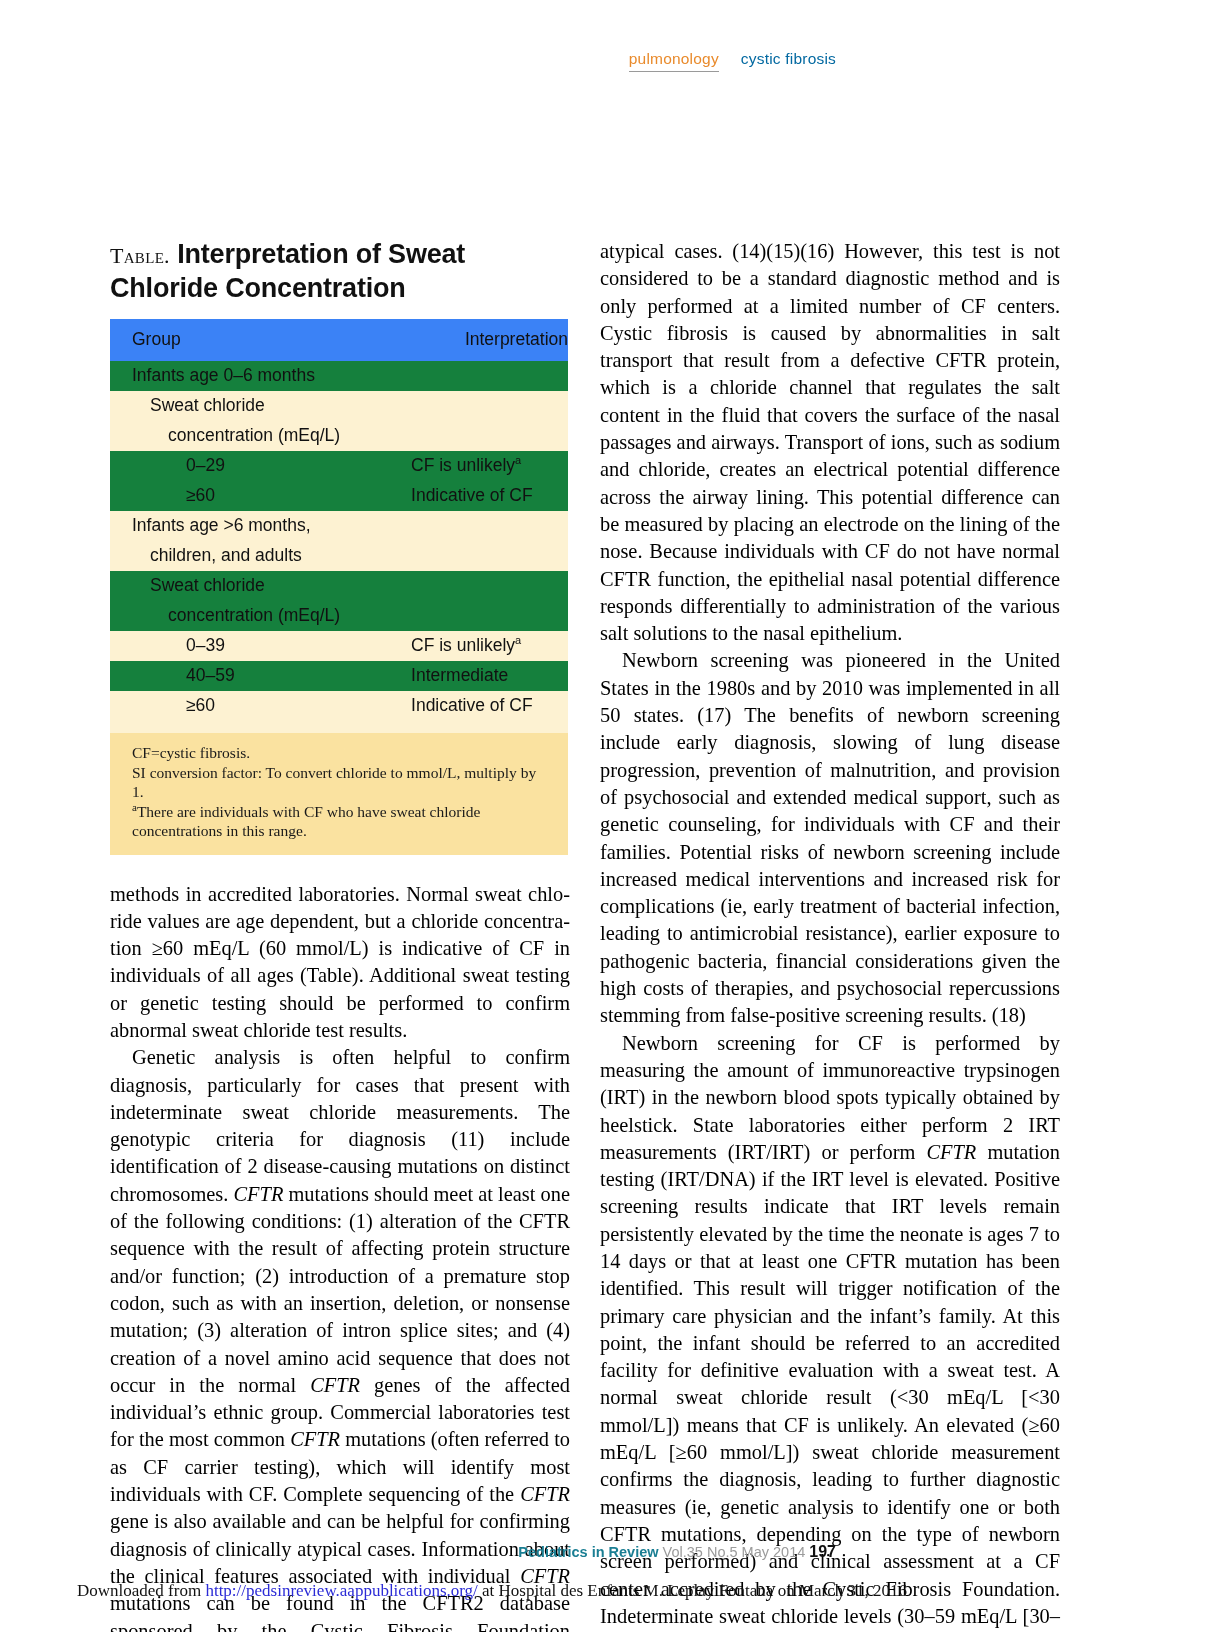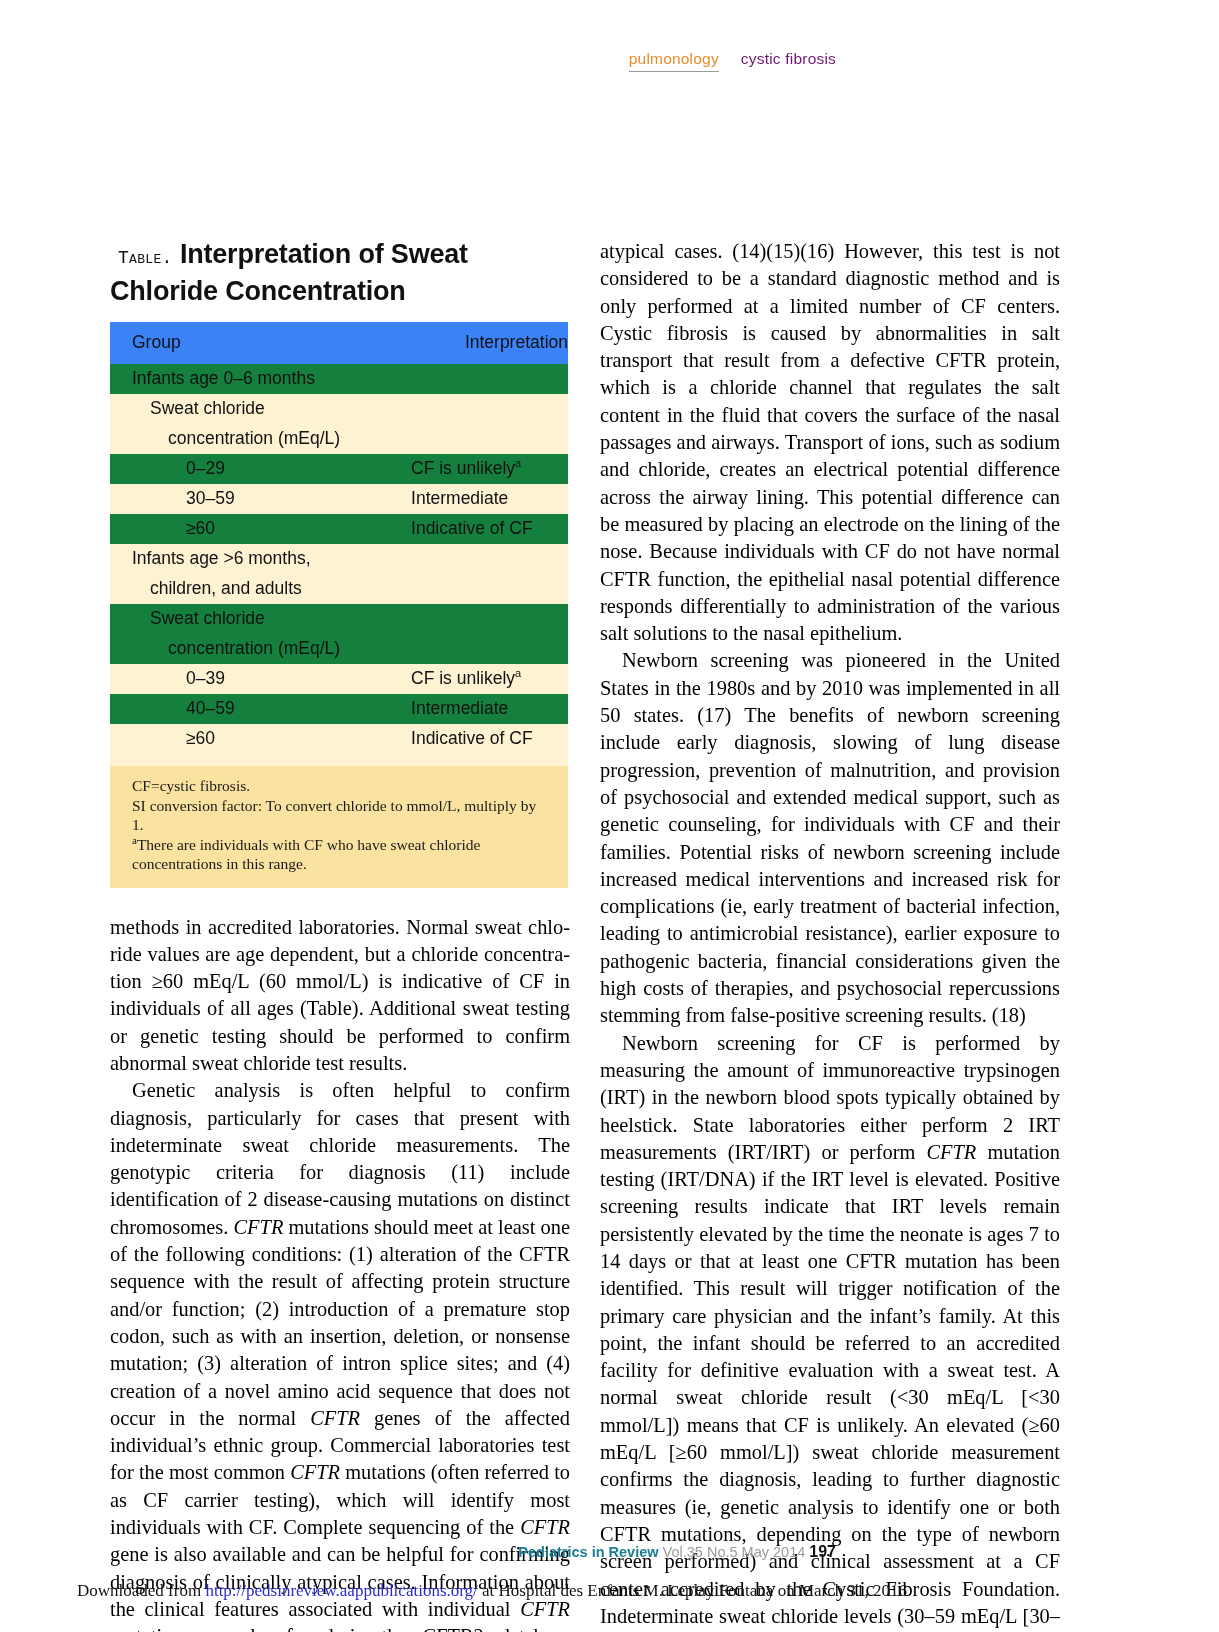--- a/index.html
+++ b/index.html
@@ -26,21 +26,21 @@
     gap: 22px;
     font-family: "Liberation Sans", sans-serif;
     font-size: 15.5px;
     letter-spacing: .2px;
   }
   .rh-pulm {
     color: #E98A2B;
     border-bottom: 1.5px solid #9a9a9a;
     padding-bottom: 3px;
   }
-  .rh-cf { color: #701a75; }
+  .rh-cf { color: #0369a1; }
 
   
   .page {
     position: absolute;
     top: 0; left: 0;
     width: 984px;
     height: 1632px;
   }
   .col {
     position: absolute;
@@ -71,26 +71,25 @@
   .table-caption {
     font-size: 27px;
     font-weight: bold;
     line-height: 33px;
     font-family: "Liberation Sans", sans-serif;
     color: #111;
     margin: 0 0 14px 0;
     letter-spacing: -0.2px;
   }
   .table-caption .tbl-label {
-    font-family: Liberation Mono, monospace;
-    font-size: 18px;
+    font-family: Liberation Serif, serif;
+    font-size: 22px;
     font-weight: normal;
     font-variant: small-caps;
     letter-spacing: .3px;
-    margin-left: 8px;
   }
   table.sweat {
     width: 458px;
     border-collapse: collapse;
     font-family: "Liberation Sans", sans-serif;
     font-size: 17.5px;
   }
   table.sweat th {
     background: #3b82f6;
     text-align: left;
@@ -186,24 +185,20 @@
               <td class="interp"></td>
             </tr>
             <tr class="band-b">
               <td><span class="lvl3">concentration (mEq/L)</span></td>
               <td class="interp"></td>
             </tr>
             <tr class="band-a">
               <td><span class="lvl4">0–29</span></td>
               <td class="interp">CF is unlikely<sup>a</sup></td>
             </tr>
-            <tr class="band-b">
-              <td><span class="lvl4">30–59</span></td>
-              <td class="interp">Intermediate</td>
-            </tr>
             <tr class="band-a">
               <td><span class="lvl4">≥60</span></td>
               <td class="interp">Indicative of CF</td>
             </tr>
             <tr class="band-b">
               <td><span class="lvl1">Infants age &gt;6 months,</span></td>
               <td class="interp"></td>
             </tr>
             <tr class="band-b">
               <td><span class="lvl2">children, and adults</span></td>

